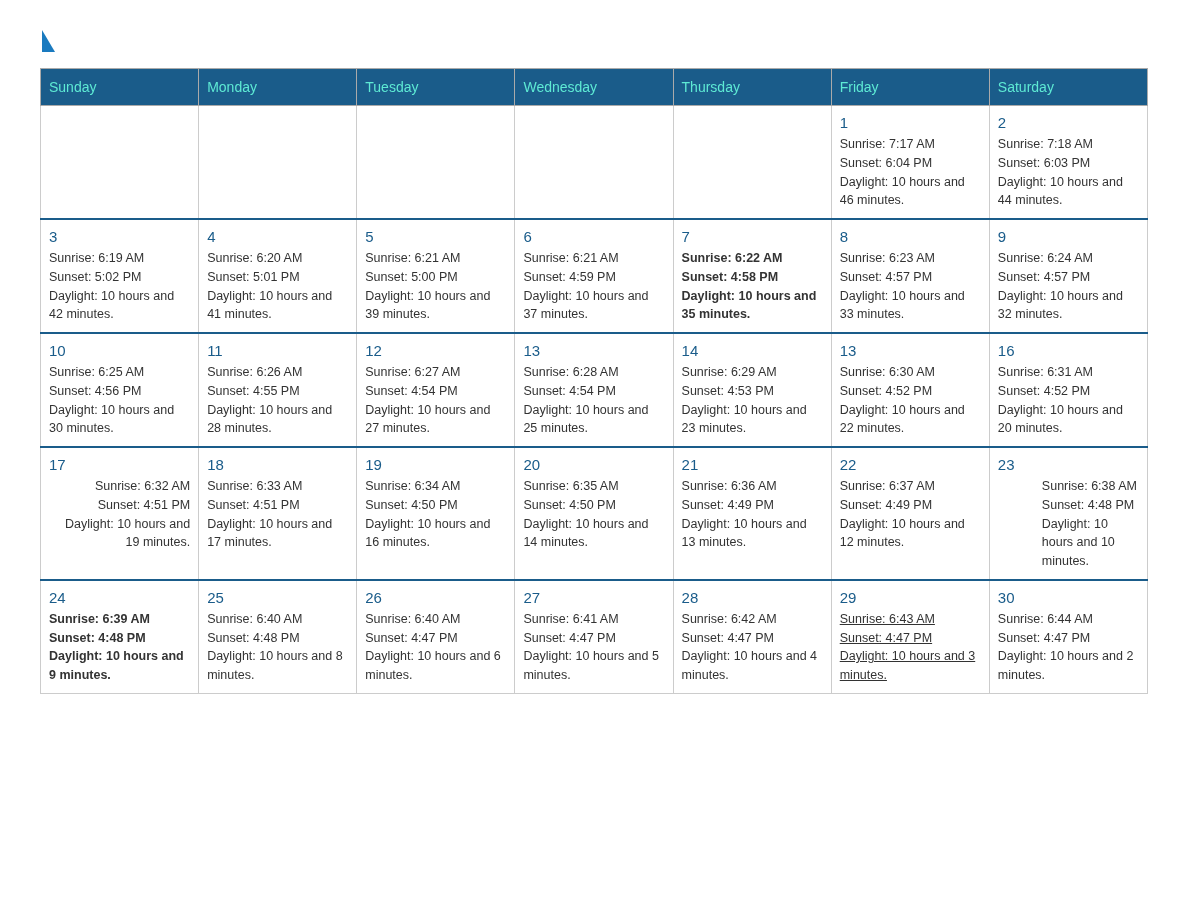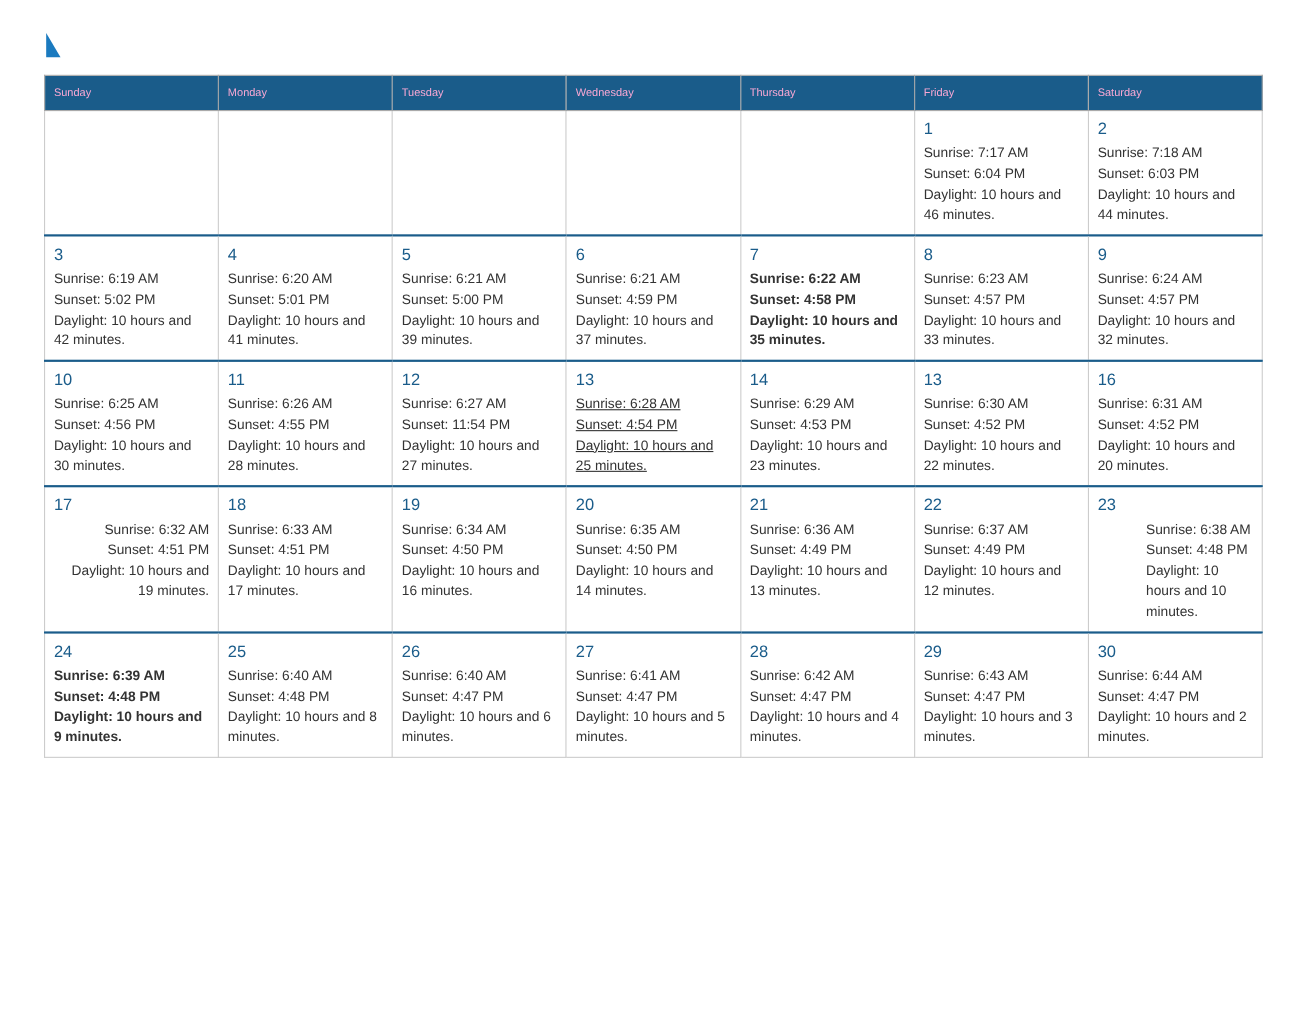--- a/index.html
+++ b/index.html
@@ -34,23 +34,23 @@
       color: #444;
       margin-top: 4px;
     }
     .calendar {
       width: 100%;
       border-collapse: collapse;
       border: 1px solid #aaa;
     }
     .calendar th {
       background-color: #1a5c8a;
-      color: #f9a8d4;
+      color: #5eead4;
       padding: 10px 8px;
-      font-size: 10px;
+      font-size: 14px;
       font-weight: normal;
       text-align: left;
       border: 1px solid #aaa;
     }
     .calendar td {
       vertical-align: top;
       padding: 8px;
       border: 1px solid #ccc;
       width: 14.28%;
       min-height: 110px;
@@ -199,26 +199,26 @@
         </td>
         <td>
           <span class="day-number">11</span>
           <div class="day-info" style="white-space: pre-line;">Sunrise: 6:26 AM
 Sunset: 4:55 PM
 Daylight: 10 hours and 28 minutes.</div>
         </td>
         <td>
           <span class="day-number">12</span>
           <div class="day-info" style="white-space: pre-line;">Sunrise: 6:27 AM
-Sunset: 11:54 PM
+Sunset: 4:54 PM
 Daylight: 10 hours and 27 minutes.</div>
         </td>
         <td>
           <span class="day-number">13</span>
-          <div class="day-info" style="white-space: pre-line; text-decoration: underline;">Sunrise: 6:28 AM
+          <div class="day-info" style="white-space: pre-line;">Sunrise: 6:28 AM
 Sunset: 4:54 PM
 Daylight: 10 hours and 25 minutes.</div>
         </td>
         <td>
           <span class="day-number">14</span>
           <div class="day-info" style="white-space: pre-line;">Sunrise: 6:29 AM
 Sunset: 4:53 PM
 Daylight: 10 hours and 23 minutes.</div>
         </td>
         <td>
@@ -304,21 +304,21 @@
 Daylight: 10 hours and 5 minutes.</div>
         </td>
         <td>
           <span class="day-number">28</span>
           <div class="day-info" style="white-space: pre-line;">Sunrise: 6:42 AM
 Sunset: 4:47 PM
 Daylight: 10 hours and 4 minutes.</div>
         </td>
         <td>
           <span class="day-number">29</span>
-          <div class="day-info" style="white-space: pre-line;">Sunrise: 6:43 AM
+          <div class="day-info" style="white-space: pre-line; text-decoration: underline;">Sunrise: 6:43 AM
 Sunset: 4:47 PM
 Daylight: 10 hours and 3 minutes.</div>
         </td>
         <td>
           <span class="day-number">30</span>
           <div class="day-info" style="white-space: pre-line;">Sunrise: 6:44 AM
 Sunset: 4:47 PM
 Daylight: 10 hours and 2 minutes.</div>
         </td>
       </tr>

